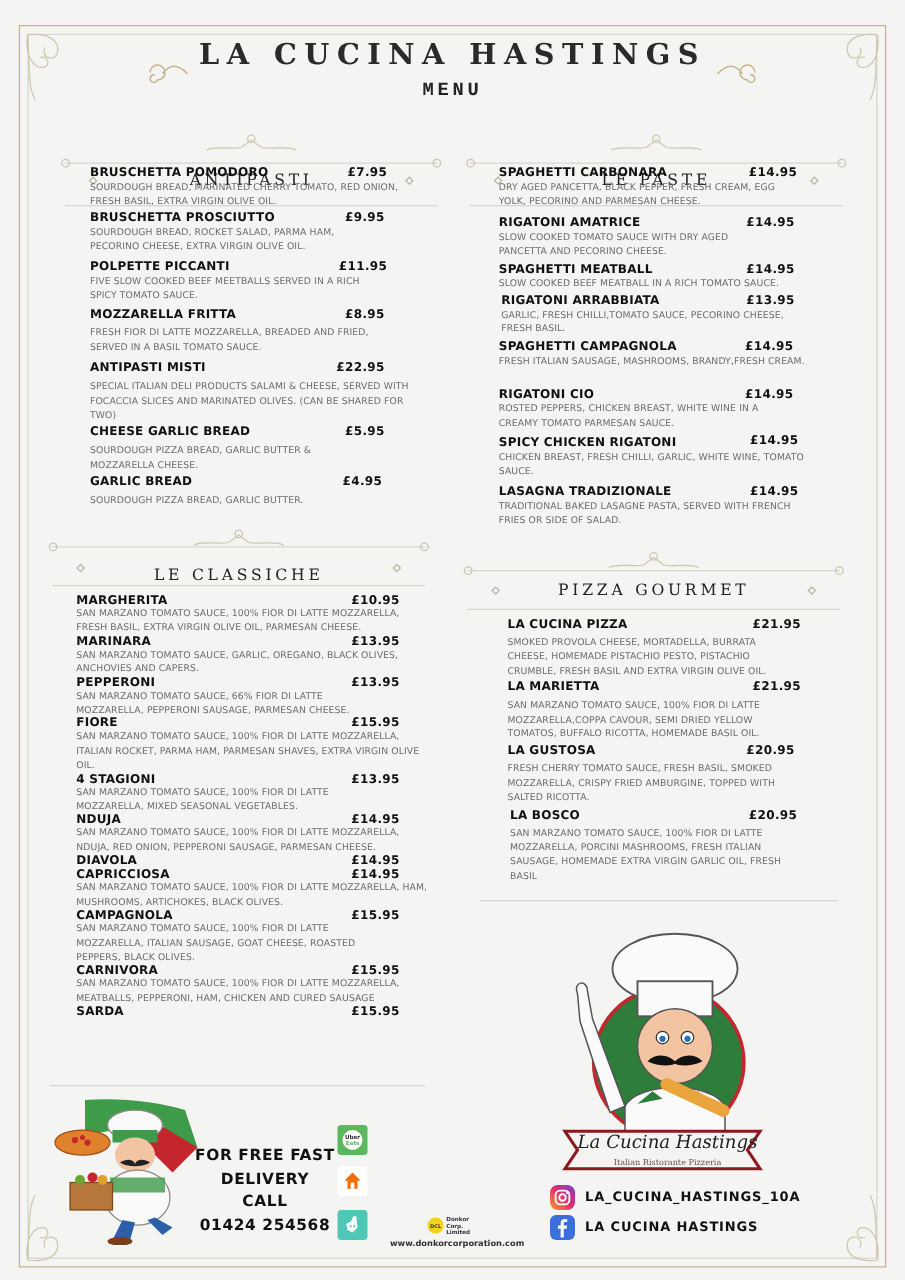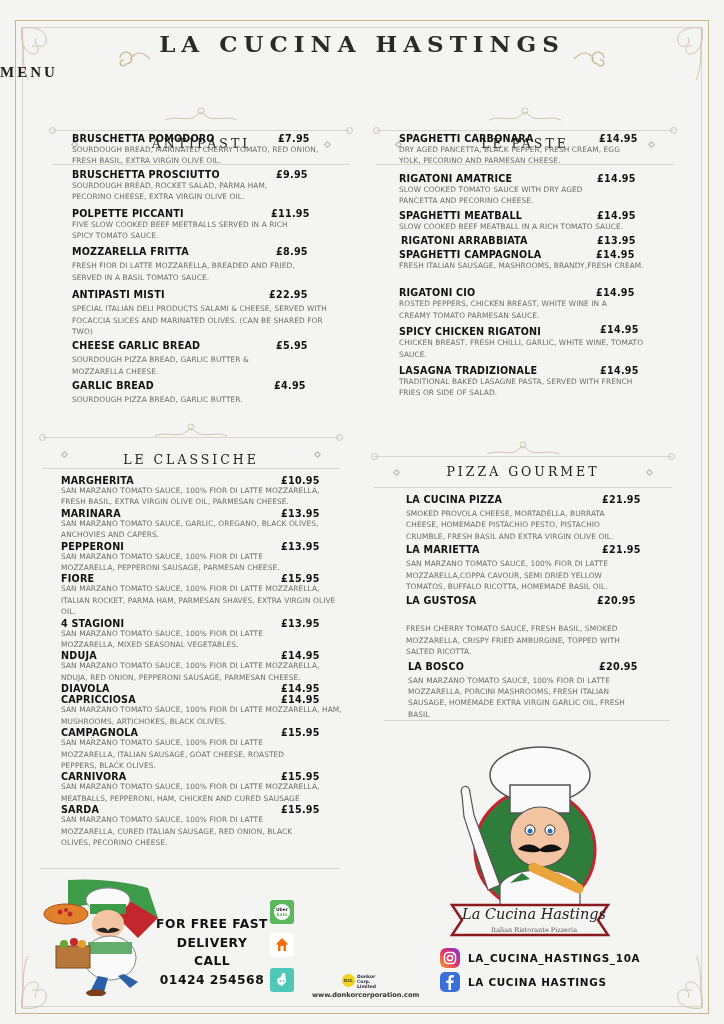--- a/index.html
+++ b/index.html
@@ -13,22 +13,22 @@
   .corner.tl { left: 18px; top: 24px; }
   .corner.tr { right: 18px; top: 24px; transform: scaleX(-1); }
   .corner.bl { left: 18px; bottom: 12px; transform: scaleY(-1); }
   .corner.br { right: 18px; bottom: 12px; transform: scale(-1,-1); }
 
   .title { position: absolute; left: 0; width: 724px; top: 30px; text-align: center;
     font-family: "DejaVu Serif", serif; font-weight: bold; font-size: 23px; letter-spacing: 6px; color: #2a2a2a; }
   .title-swirl { position: absolute; top: 47px; width: 40px; height: 22px; }
   .title-swirl.l { left: 112px; }
   .title-swirl.r { left: 572px; transform: scaleX(-1); }
-  .subtitle { position: absolute; left: 0; width: 724px; top: 64px; 
-    font-family: Liberation Serif, serif; font-weight: bold; font-size: 15px; letter-spacing: 3px; color: #222; }
+  .subtitle { position: absolute; left: 0; width: 724px; top: 64px; text-align: center;
+    font-family: Liberation Mono, monospace; font-weight: bold; font-size: 15px; letter-spacing: 3px; color: #222; }
 
   .section-head { position: absolute; }
   .section-head .ornament { position: absolute; left: 50%; top: 0; width: 76px; height: 16px; margin-left: -38px; }
   .section-head .rule-top { position: absolute; left: 0; right: 0; top: 15px; height: 0; border-top: 1.5px solid #d8d5cc; }
   .section-head .rule-top::before, .section-head .rule-top::after { content: ""; position: absolute; top: -4px; width: 5px; height: 5px; border: 1px solid #c9c4b4; border-radius: 50%; }
   .section-head .rule-top::before { left: -3px; }
   .section-head .rule-top::after { right: -3px; }
   .section-head .label { position: absolute; left: 0; right: 0; top: 22px; text-align: center;
     font-family: "DejaVu Serif", serif; font-size: 12.5px; letter-spacing: 3px; color: #222; }
   .section-head .dia { position: absolute; top: 27px; width: 5px; height: 5px; border: 1px solid #b9b3a2; transform: rotate(45deg); }
@@ -154,20 +154,21 @@
     <div class="desc" style="width:215px">SLOW COOKED TOMATO SAUCE WITH DRY AGED PANCETTA AND PECORINO CHEESE.</div>
   </div>
   <div class="item" style="margin-bottom:3px">
     <div class="name">SPAGHETTI MEATBALL</div>
     <div class="price" style="left:198px">£14.95</div>
     <div class="desc" style="width:230px">SLOW COOKED BEEF MEATBALL IN A RICH TOMATO SAUCE.</div>
   </div>
   <div class="item" style="margin-bottom:3px; left:2px">
     <div class="name">RIGATONI ARRABBIATA</div>
     <div class="price" style="left:196px">£13.95</div>
+    <div class="desc" style="width:230px">GARLIC, FRESH CHILLI,TOMATO SAUCE, PECORINO CHEESE, FRESH BASIL.</div>
   </div>
   <div class="item" style="margin-bottom:16px">
     <div class="name">SPAGHETTI CAMPAGNOLA</div>
     <div class="price" style="left:197px">£14.95</div>
     <div class="desc" style="width:245px">FRESH ITALIAN SAUSAGE, MASHROOMS, BRANDY,FRESH CREAM.</div>
   </div>
   <div class="item" style="margin-bottom:5px">
     <div class="name">RIGATONI CIO</div>
     <div class="price" style="left:197px">£14.95</div>
     <div class="desc" style="width:240px">ROSTED PEPPERS, CHICKEN BREAST, WHITE WINE IN A CREAMY TOMATO PARMESAN SAUCE.</div>
@@ -213,21 +214,21 @@
     <div class="desc" style="margin-top:-1px">SAN MARZANO TOMATO SAUCE, 100% FIOR DI LATTE MOZZARELLA, FRESH BASIL, EXTRA VIRGIN OLIVE OIL, PARMESAN CHEESE.</div>
   </div>
   <div class="item">
     <div class="name">MARINARA</div>
     <div class="price" style="left:220px">£13.95</div>
     <div class="desc" style="margin-top:-1px">SAN MARZANO TOMATO SAUCE, GARLIC, OREGANO, BLACK OLIVES, ANCHOVIES AND CAPERS.</div>
   </div>
   <div class="item">
     <div class="name">PEPPERONI</div>
     <div class="price" style="left:220px">£13.95</div>
-    <div class="desc" style="width:230px; margin-top:-1px">SAN MARZANO TOMATO SAUCE, 100% FIOR DI LATTE MOZZARELLA, PEPPERONI SAUSAGE, PARMESAN CHEESE.</div>
+    <div class="desc" style="width:230px; margin-top:-1px">SAN MARZANO TOMATO SAUCE, 66% FIOR DI LATTE MOZZARELLA, PEPPERONI SAUSAGE, PARMESAN CHEESE.</div>
   </div>
   <div class="item">
     <div class="name">FIORE</div>
     <div class="price" style="left:220px">£15.95</div>
     <div class="desc" style="width:275px; margin-top:-1px">SAN MARZANO TOMATO SAUCE, 100% FIOR DI LATTE MOZZARELLA, ITALIAN ROCKET, PARMA HAM, PARMESAN SHAVES, EXTRA VIRGIN OLIVE OIL.</div>
   </div>
   <div class="item">
     <div class="name">4 STAGIONI</div>
     <div class="price" style="left:220px">£13.95</div>
     <div class="desc" style="width:230px; margin-top:-1px">SAN MARZANO TOMATO SAUCE, 100% FIOR DI LATTE MOZZARELLA, MIXED SEASONAL VEGETABLES.</div>
@@ -252,40 +253,39 @@
     <div class="desc" style="width:250px; margin-top:-1px">SAN MARZANO TOMATO SAUCE, 100% FIOR DI LATTE MOZZARELLA, ITALIAN SAUSAGE, GOAT CHEESE, ROASTED PEPPERS, BLACK OLIVES.</div>
   </div>
   <div class="item">
     <div class="name">CARNIVORA</div>
     <div class="price" style="left:220px">£15.95</div>
     <div class="desc" style="margin-top:-1px">SAN MARZANO TOMATO SAUCE, 100% FIOR DI LATTE MOZZARELLA, MEATBALLS, PEPPERONI, HAM, CHICKEN AND CURED SAUSAGE</div>
   </div>
   <div class="item">
     <div class="name">SARDA</div>
     <div class="price" style="left:220px">£15.95</div>
-    <div class="desc" style="width:255px; margin-top:-1px">SAN MARZANO TOMATO SAUCE, 100% FIOR DI LATTE MOZZARELLA, CURED ITALIAN SAUSAGE, RED ONION, BLACK OLIVES, PECORINO CHEESE.</div>
   </div>
 </div>
 <div style="position:absolute; left:40px; top:868px; width:300px; border-top:1.5px solid #d8d5cc;"></div>
 
 <div class="items" style="left:406px; top:494px; width:240px;">
   <div class="item" style="margin-bottom:2px">
     <div class="name">LA CUCINA PIZZA</div>
     <div class="price" style="left:196px">£21.95</div>
     <div class="desc" style="width:230px; margin-top:3px">SMOKED PROVOLA CHEESE, MORTADELLA, BURRATA CHEESE, HOMEMADE PISTACHIO PESTO, PISTACHIO CRUMBLE, FRESH BASIL AND EXTRA VIRGIN OLIVE OIL.</div>
   </div>
   <div class="item" style="margin-bottom:3px">
     <div class="name">LA MARIETTA</div>
     <div class="price" style="left:196px">£21.95</div>
     <div class="desc" style="width:222px; margin-top:3px">SAN MARZANO TOMATO SAUCE, 100% FIOR DI LATTE MOZZARELLA,COPPA CAVOUR, SEMI DRIED YELLOW TOMATOS, BUFFALO RICOTTA, HOMEMADE BASIL OIL.</div>
   </div>
   <div class="item" style="margin-bottom:3px">
     <div class="name">LA GUSTOSA</div>
     <div class="price" style="left:191px">£20.95</div>
-    <div class="desc" style="width:222px; margin-top:17px">FRESH CHERRY TOMATO SAUCE, FRESH BASIL, SMOKED MOZZARELLA, CRISPY FRIED AMBURGINE, TOPPED WITH SALTED RICOTTA.</div>
+    <div class="desc" style="width:222px; margin-top:3px">FRESH CHERRY TOMATO SAUCE, FRESH BASIL, SMOKED MOZZARELLA, CRISPY FRIED AMBURGINE, TOPPED WITH SALTED RICOTTA.</div>
   </div>
   <div class="item" style="left:2px">
     <div class="name">LA BOSCO</div>
     <div class="price" style="left:191px">£20.95</div>
     <div class="desc" style="width:222px; margin-top:3px">SAN MARZANO TOMATO SAUCE, 100% FIOR DI LATTE MOZZARELLA, PORCINI MASHROOMS, FRESH ITALIAN SAUSAGE, HOMEMADE EXTRA VIRGIN GARLIC OIL, FRESH BASIL</div>
   </div>
 </div>
 <div style="position:absolute; left:384px; top:720px; width:286px; border-top:1.5px solid #d8d5cc;"></div>
 
 <svg style="position:absolute; left:440px; top:745px; width:180px; height:195px;" viewBox="0 0 180 195">

